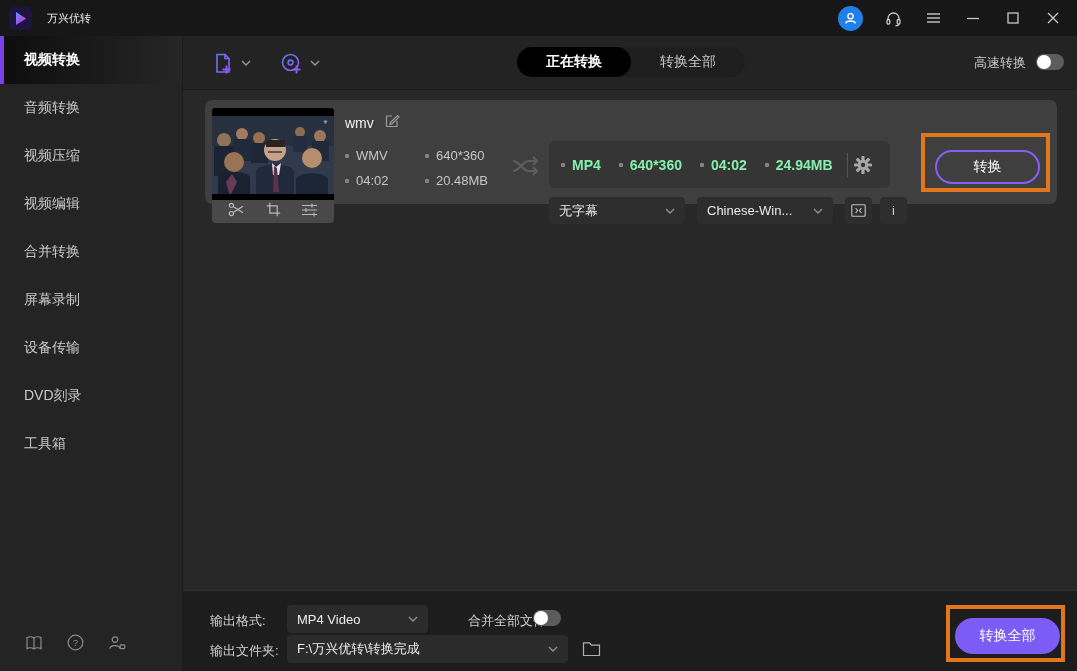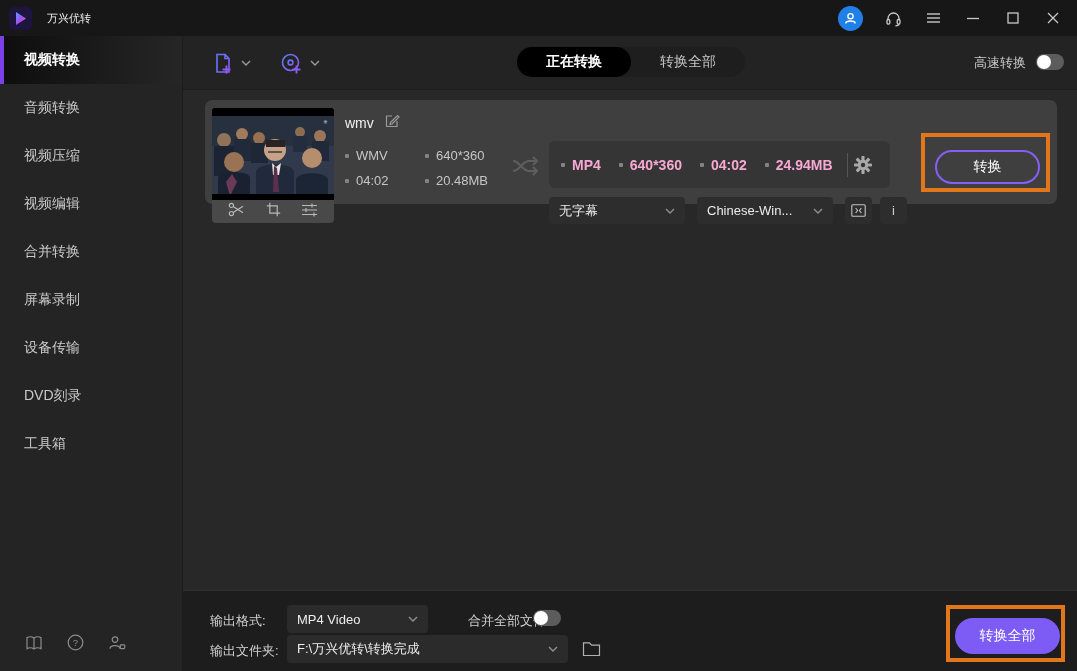--- a/index.html
+++ b/index.html
@@ -40,21 +40,21 @@
   .thumb-img { display:block; width:122px; height:92px; background:#000; }
   .thumb-tools { height:23px; display:flex; align-items:center; justify-content:space-between; padding:0 16px; }
   .name-row { position:absolute; left:140px; top:13px; display:flex; align-items:center; gap:11px; }
   .file-name { font-size:14px; color:#f2f2f2; }
   .meta { position:absolute; left:140px; top:48px; display:grid; grid-template-columns:80px auto; row-gap:10px; column-gap:0; }
   .meta-item { display:flex; align-items:center; gap:7px; font-size:13px; color:#c6c6c6; }
   .dot { width:4px; height:4px; border-radius:1px; background:#838383; flex:none; }
   .shuffle-wrap { position:absolute; left:306px; top:52px; }
 
   .outbox { position:absolute; left:344px; top:41px; width:341px; height:47px; background:#353535; border-radius:6px; display:flex; align-items:center; padding:0 12px; }
-  .out-item { display:flex; align-items:center; gap:7px; font-size:14px; color:#f9a8d4; font-weight:bold; }
+  .out-item { display:flex; align-items:center; gap:7px; font-size:14px; color:#86efac; font-weight:bold; }
   .outbox .out-item + .out-item { margin-left:18px; }
   .out-divider { width:1px; height:24px; background:#555; margin-left:auto; }
   .gearbtn { width:30px; display:flex; align-items:center; justify-content:center; cursor:pointer; }
 
   .subrow { position:absolute; left:344px; top:97px; display:flex; gap:12px; }
   .dropdown { height:27px; background:#2d2d2d; border-radius:4px; display:flex; align-items:center; padding:0 10px; font-size:13px; color:#ebebeb; cursor:pointer; }
   .dd-w { width:136px; }
   .dropdown .chev { margin-left:auto; }
   .sq-btn { width:27px; height:27px; background:#2d2d2d; border-radius:4px; display:flex; align-items:center; justify-content:center; cursor:pointer; color:#cfcfcf; font-size:13px; }
   .sq-btn + .sq-btn { margin-left:-4px; }

